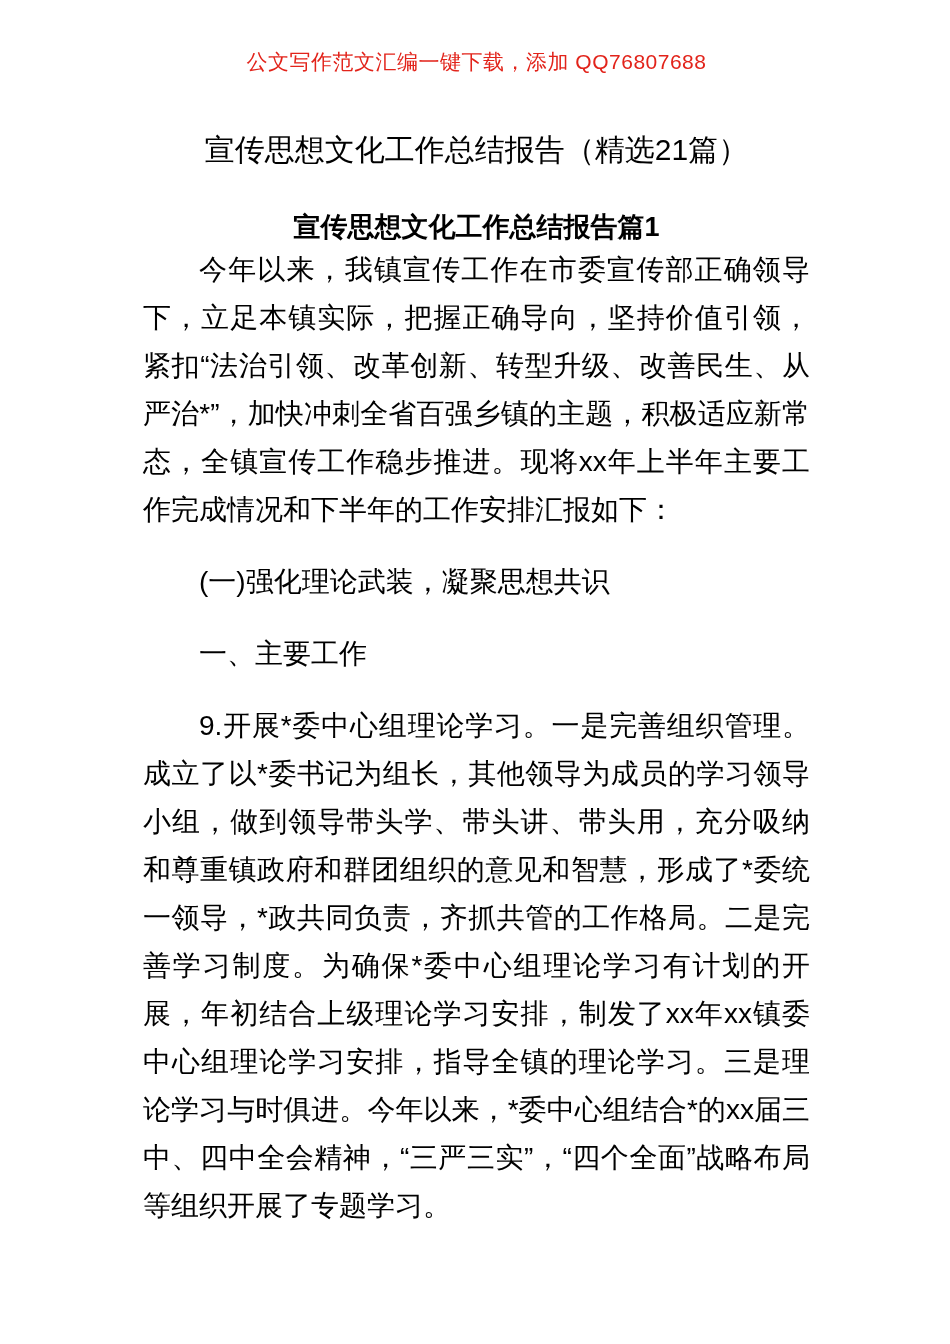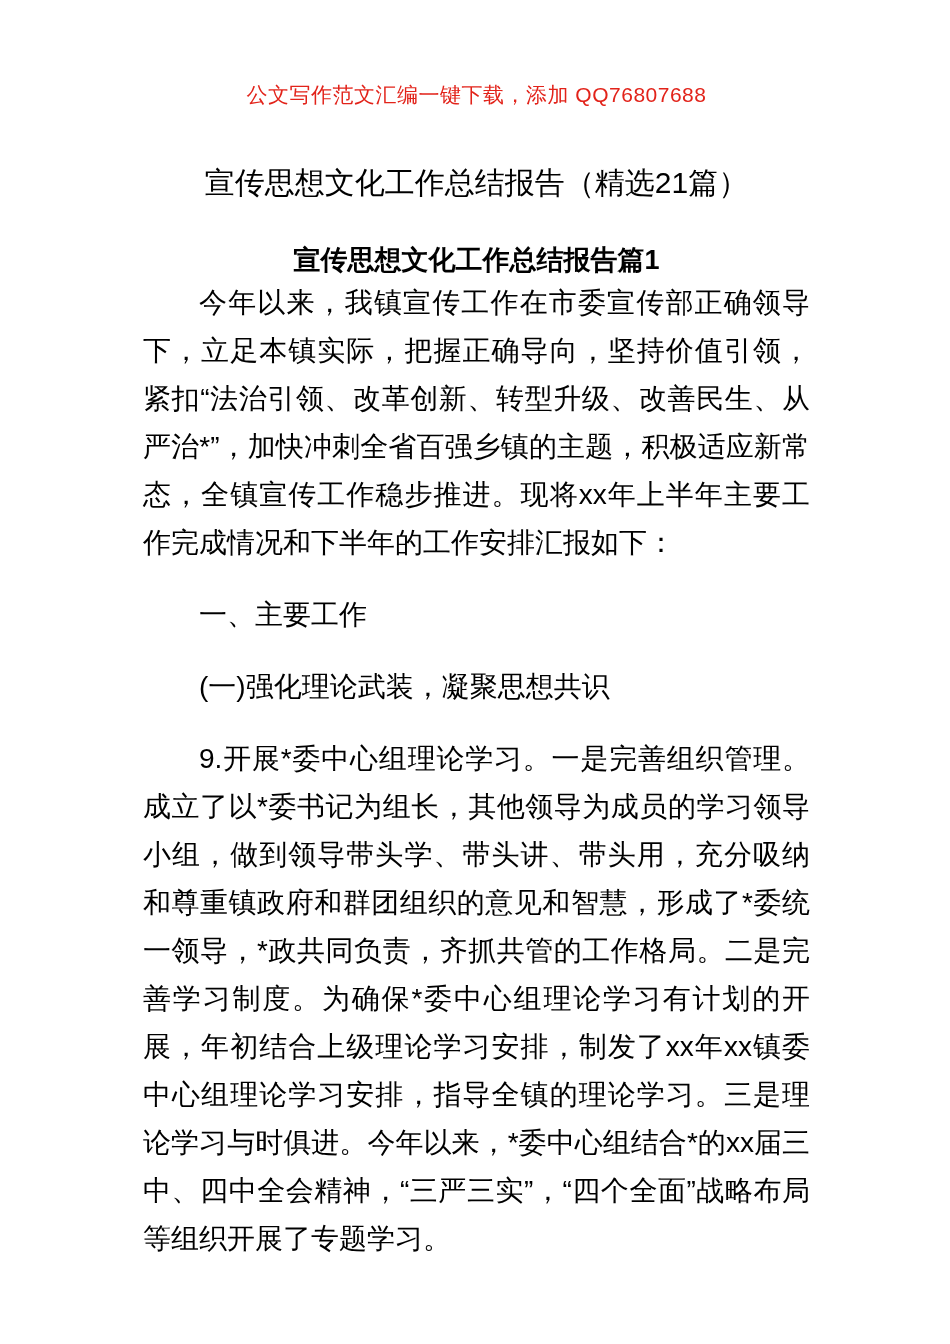--- a/index.html
+++ b/index.html
@@ -12,21 +12,21 @@
     height: 1344px;
     font-family: "Liberation Sans", sans-serif;
     color: #000000;
     overflow: hidden;
   }
   .page {
     width: 950px;
     height: 1215px;
     background: #ffffff;
     box-sizing: border-box;
-    padding: 80px 140px 0 143px;
+    padding: 47px 140px 0 143px;
   }
   .notice {
     text-align: center;
     font-size: 21px;
     line-height: 30px;
     color: #e2231a;
     letter-spacing: 0.5px;
     white-space: nowrap;
   }
   .doc-title {
@@ -69,21 +69,21 @@
   <div class="notice">公文写作范文汇编一键下载，添加 QQ76807688</div>
 
   <h1 class="doc-title">宣传思想文化工作总结报告（精选21篇）</h1>
 
   <h2 class="doc-subtitle">宣传思想文化工作总结报告篇1</h2>
 
   <div class="content">
 
     <p class="body">今年以来，我镇宣传工作在市委宣传部正确领导下，立足本镇实际，把握正确导向，坚持价值引领，紧扣“法治引领、改革创新、转型升级、改善民生、从严治*”，加快冲刺全省百强乡镇的主题，积极适应新常态，全镇宣传工作稳步推进。现将xx年上半年主要工作完成情况和下半年的工作安排汇报如下：</p>
 
+    <p class="heading">(一)强化理论武装，凝聚思想共识</p>
+
     <p class="heading">一、主要工作</p>
-
-    <p class="heading">(一)强化理论武装，凝聚思想共识</p>
 
     <p class="body">9.开展*委中心组理论学习。一是完善组织管理。成立了以*委书记为组长，其他领导为成员的学习领导小组，做到领导带头学、带头讲、带头用，充分吸纳和尊重镇政府和群团组织的意见和智慧，形成了*委统一领导，*政共同负责，齐抓共管的工作格局。二是完善学习制度。为确保*委中心组理论学习有计划的开展，年初结合上级理论学习安排，制发了xx年xx镇委中心组理论学习安排，指导全镇的理论学习。三是理论学习与时俱进。今年以来，*委中心组结合*的xx届三中、四中全会精神，“三严三实”，“四个全面”战略布局等组织开展了专题学习。</p>
 
   </div>
 
 </div>
 
 </body></html>

